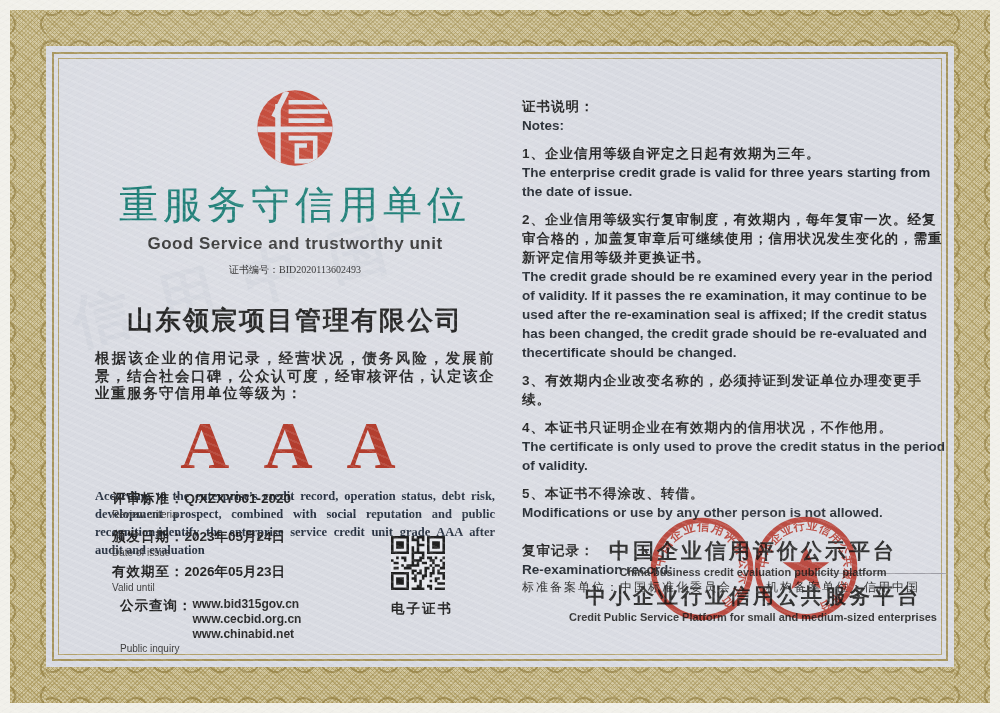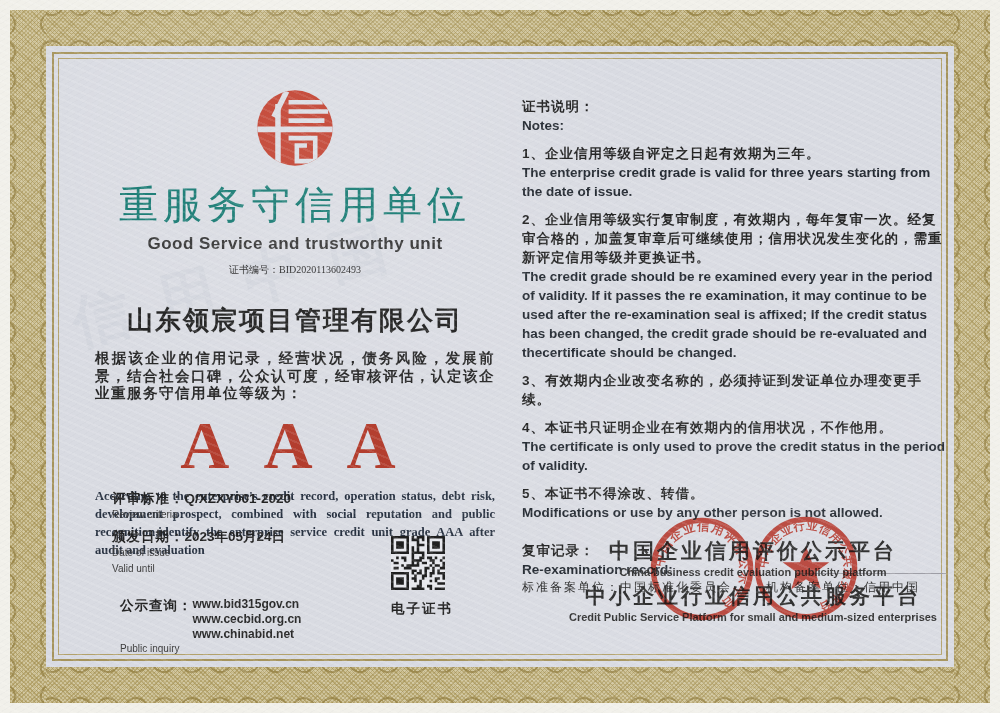--- a/index.html
+++ b/index.html
@@ -144,20 +144,21 @@
 
   <div class="field f-review">
     <div><span class="lab">评审标准：</span><span class="val">Q/XZXY001-2020</span></div>
     <div class="sub">Review criteria</div>
   </div>
   <div class="field f-issue">
     <div><span class="lab">颁发日期：</span><span class="val">2023年05月24日</span></div>
     <div class="sub">Date of issue</div>
   </div>
   <div class="field f-valid">
+    <div><span class="lab">有效期至：</span><span class="val">2026年05月23日</span></div>
     <div class="sub">Valid until</div>
   </div>
   <div class="field f-inq">
     <div class="row">
       <span class="lab">公示查询：</span>
       <span class="urls">
         <div>www.bid315gov.cn</div>
         <div>www.cecbid.org.cn</div>
         <div>www.chinabid.net</div>
       </span>

